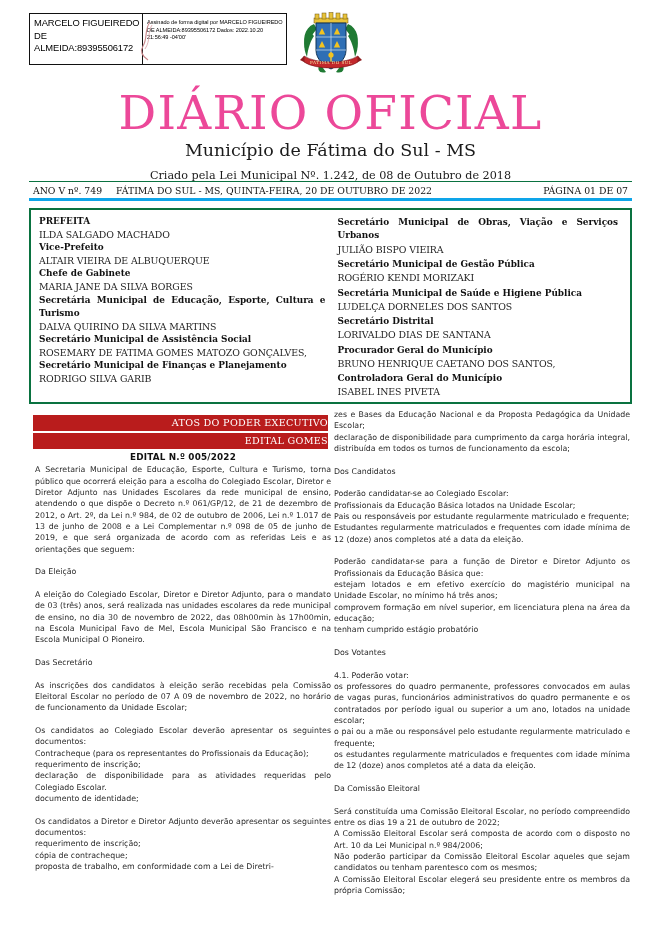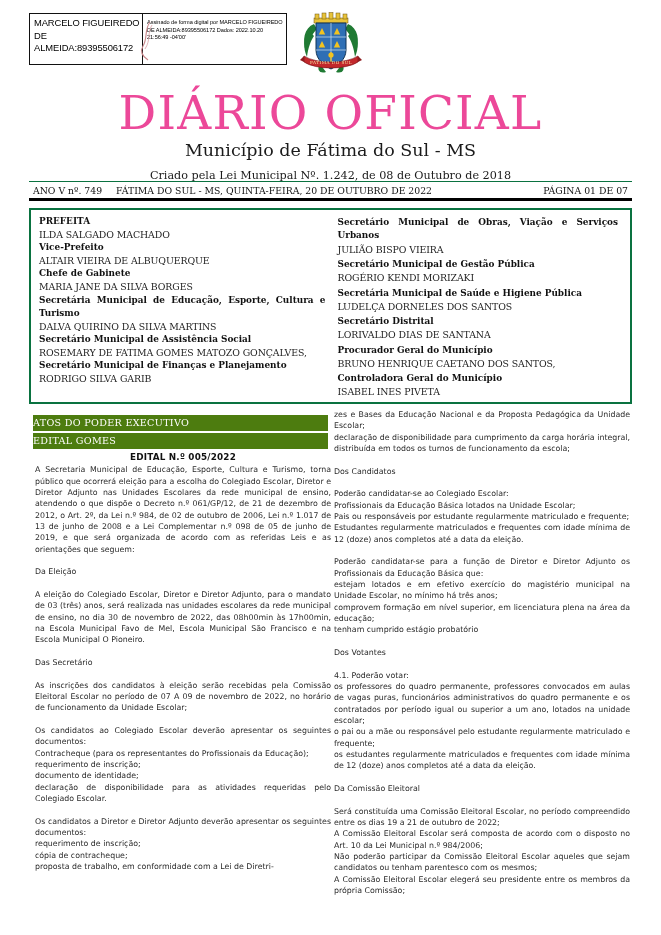--- a/index.html
+++ b/index.html
@@ -50,21 +50,21 @@
   }
   .mast-law{
     font-family:"DejaVu Serif", serif;
     font-size:11.2px; line-height:17px; color:#1b1b1b; margin-top:5px;
   }
 
   
   .infobar{
     position:absolute; left:29px; top:181px; width:603px;
     border-top:1.4px solid #0a7240;
-    border-bottom:3px solid #000000;
+    border-bottom:3px solid #0ea5e9;
     padding:3px 4px 2px 4px;
     display:flex; align-items:baseline;
     font-family:"DejaVu Serif", serif;
     font-size:9.3px; color:#111;
   }
   .info-ano{ white-space:nowrap; }
   .info-mid{ margin-left:14px; white-space:nowrap; }
   .info-pag{ margin-left:auto; white-space:nowrap; }
 
   
@@ -86,21 +86,21 @@
   .off-name{
     font-family:"DejaVu Serif", serif;
     font-weight:400; font-size:9.4px; line-height:13.1px; color:#222;
     letter-spacing:-0.1px;
   }
   .off-col.right .off-role{ margin-top:1.4px; }
   .off-col.right .off-name{ margin-bottom:2.4px; }
 
   
   .banner{
-    background:#4d7c0f; color:#ffffff; text-align:left;
+    background:#b91c1c; color:#ffffff; text-align:right;
     font-family:"DejaVu Serif", serif;
     font-size:9.6px; line-height:12px; padding:1.5px 0 2px 0;
     letter-spacing:0.3px;
   }
   #banner-atos{ position:absolute; left:33px; top:415px; width:295px; }
   #banner-edital{ position:absolute; left:33px; top:433px; width:295px; }
 
   
   .col{
     position:absolute; top:452px; width:296px; height:470px;
@@ -234,22 +234,22 @@
       <p class="spacer"></p>
       <p class="p">A eleição do Colegiado Escolar, Diretor e Diretor Adjunto, para o mandato de 03 (três) anos, será realizada nas unidades escolares da rede municipal de ensino, no dia 30 de novembro de 2022, das 08h00min às 17h00min, na Escola Municipal Favo de Mel, Escola Municipal São Francisco e na Escola Municipal O Pioneiro.</p>
       <p class="spacer"></p>
       <p class="p">Das Secretário</p>
       <p class="spacer"></p>
       <p class="p">As inscrições dos candidatos à eleição serão recebidas pela Comissão Eleitoral Escolar no período de 07 A 09 de novembro de 2022, no horário de funcionamento da Unidade Escolar;</p>
       <p class="spacer"></p>
       <p class="p">Os candidatos ao Colegiado Escolar deverão apresentar os seguintes documentos:</p>
       <p class="p">Contracheque (para os representantes do Profissionais da Educação);</p>
       <p class="p">requerimento de inscrição;</p>
+      <p class="p">declaração de disponibilidade para as atividades requeridas pelo Colegiado Escolar.</p>
       <p class="p">documento de identidade;</p>
-      <p class="p">declaração de disponibilidade para as atividades requeridas pelo Colegiado Escolar.</p>
       <p class="spacer"></p>
       <p class="p">Os candidatos a Diretor e Diretor Adjunto deverão apresentar os seguintes documentos:</p>
       <p class="p">requerimento de inscrição;</p>
       <p class="p">cópia de contracheque;</p>
       <p class="p">proposta de trabalho, em conformidade com a Lei de Diretri-</p>
     </div>
 </div>
 
 <div class="col" id="col-right">
   <div id="right-para-host">

